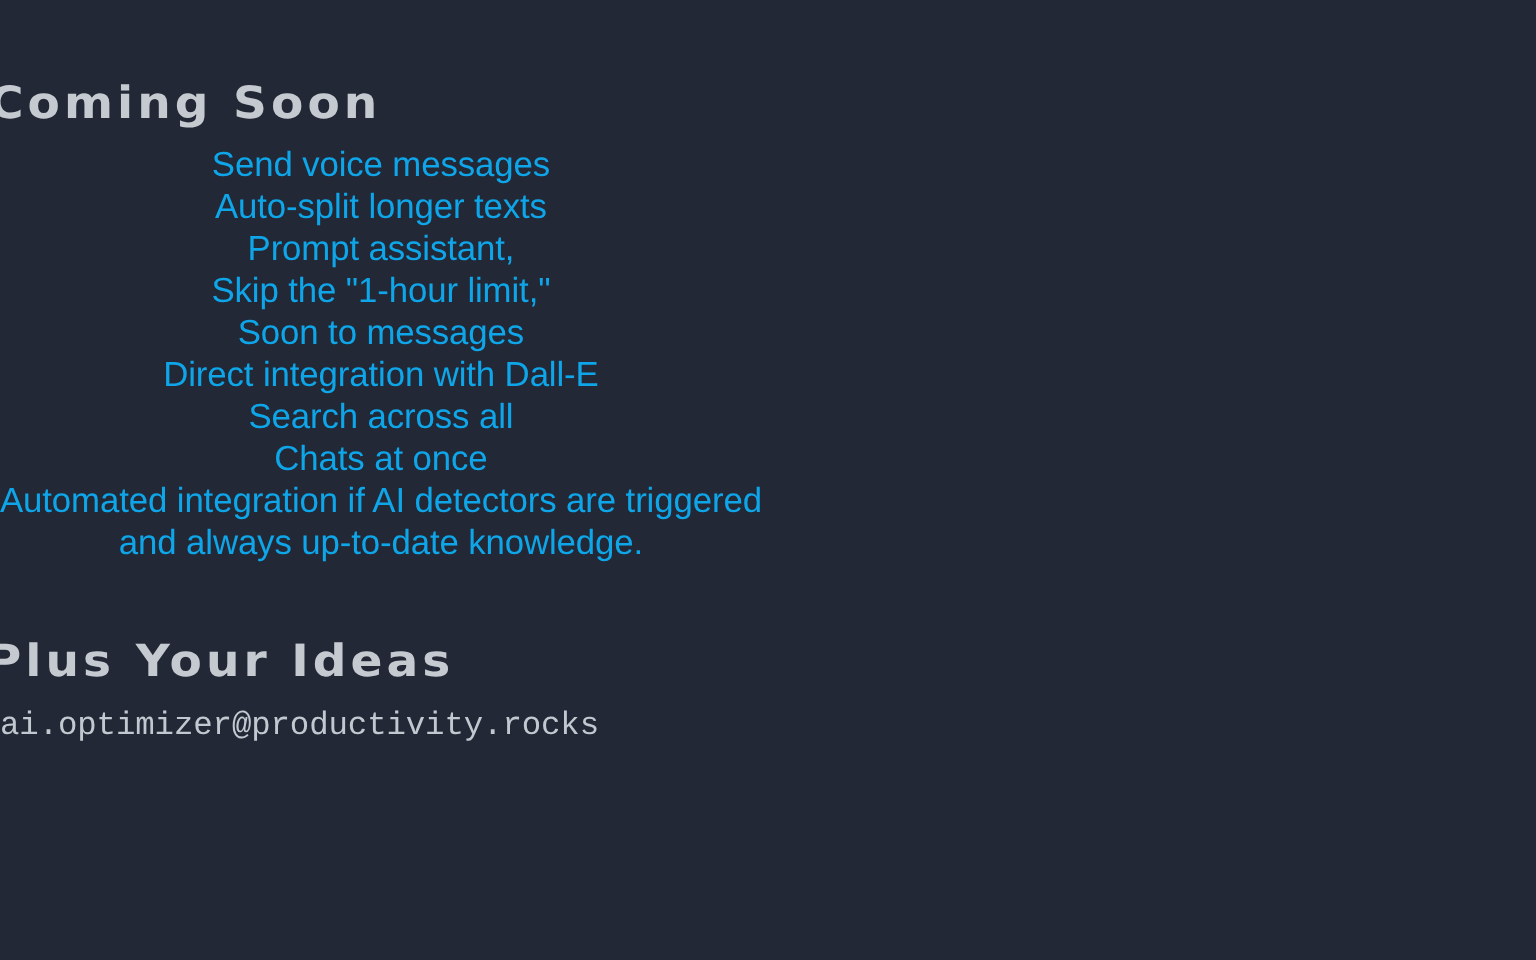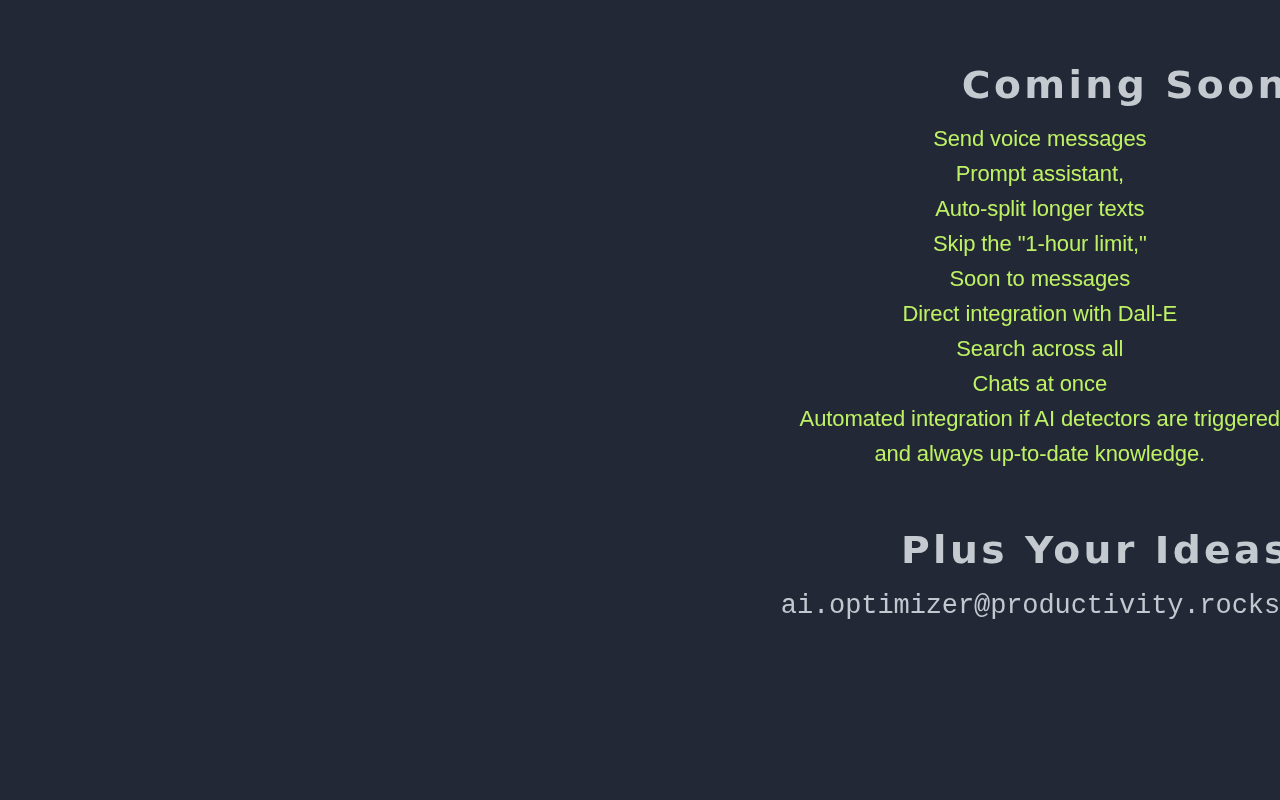--- a/index.html
+++ b/index.html
@@ -16,21 +16,21 @@
     font-family: "Liberation Sans", "DejaVu Sans", sans-serif;
     -webkit-font-smoothing: antialiased;
   }
 
   .slide {
     width: 1280px;
     height: 605px;
     box-sizing: border-box;
     display: flex;
     flex-direction: column;
-    align-items: flex-end;
+    align-items: flex-start;
     background: #222835;
     padding-top: 66px;
   }
 
   
   .display-heading {
     font-family: "DejaVu Sans", "Liberation Sans", sans-serif;
     font-weight: 700;
     font-size: 37px;
     letter-spacing: 3.2px;
@@ -53,24 +53,24 @@
   
   .feature-list {
     list-style: none;
     margin: 0;
     padding: 0;
     text-align: center;
   }
 
   .feature-line {
     font-family: "Liberation Sans", "DejaVu Sans", sans-serif;
-    font-size: 22px;
+    font-size: 29px;
     font-weight: 400;
     line-height: 35px;
-    color: #bef264;
+    color: #0ea5e9;
     text-align: center;
     white-space: nowrap;
     letter-spacing: -0.1px;
   }
 
   
   .section-gap {
     height: 60px;
     flex: none;
   }
@@ -89,22 +89,22 @@
 </style>
 </head>
 <body>
 
 <div class="slide">
 
   <h1 class="display-heading heading-coming-soon">Coming Soon</h1>
 
   <ul class="feature-list">
     <li class="feature-line">Send voice messages</li>
+    <li class="feature-line">Auto-split longer texts</li>
     <li class="feature-line">Prompt assistant,</li>
-    <li class="feature-line">Auto-split longer texts</li>
     <li class="feature-line">Skip the "1-hour limit,"</li>
     <li class="feature-line">Soon to messages</li>
     <li class="feature-line">Direct integration with Dall-E</li>
     <li class="feature-line">Search across all</li>
     <li class="feature-line">Chats at once</li>
     <li class="feature-line">Automated integration if AI detectors are triggered</li>
     <li class="feature-line">and always up-to-date knowledge.</li>
   </ul>
 
   <div class="section-gap"></div>

